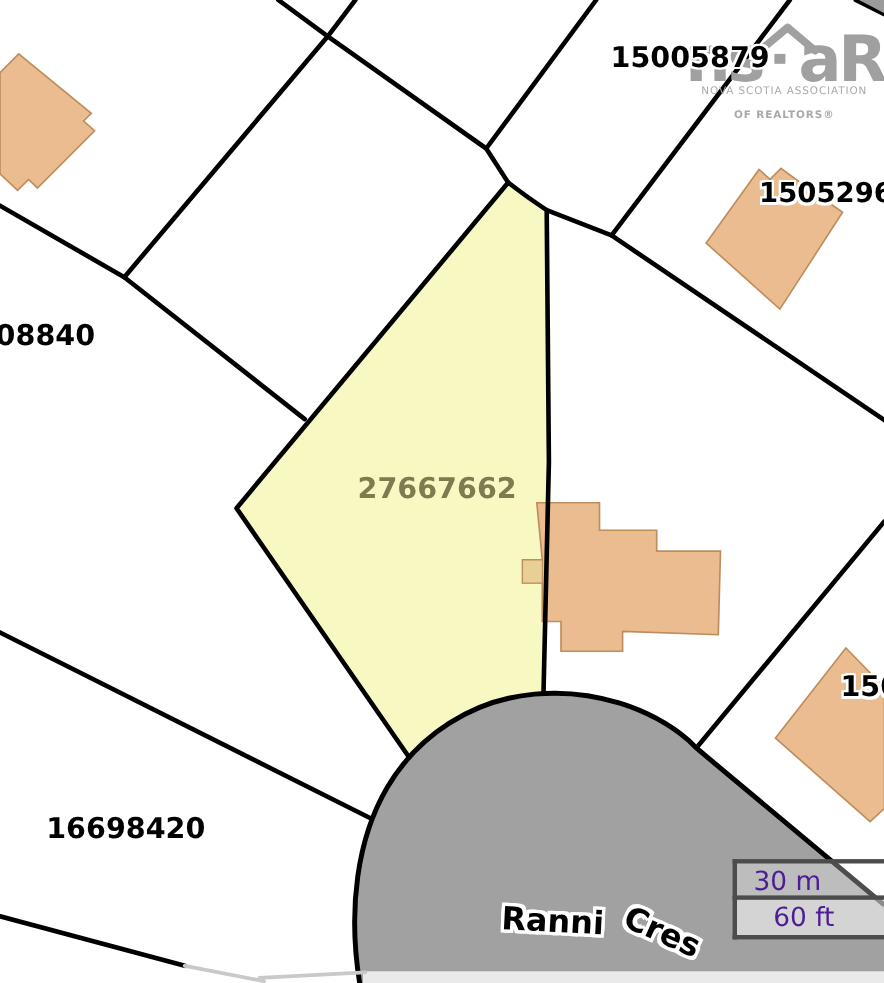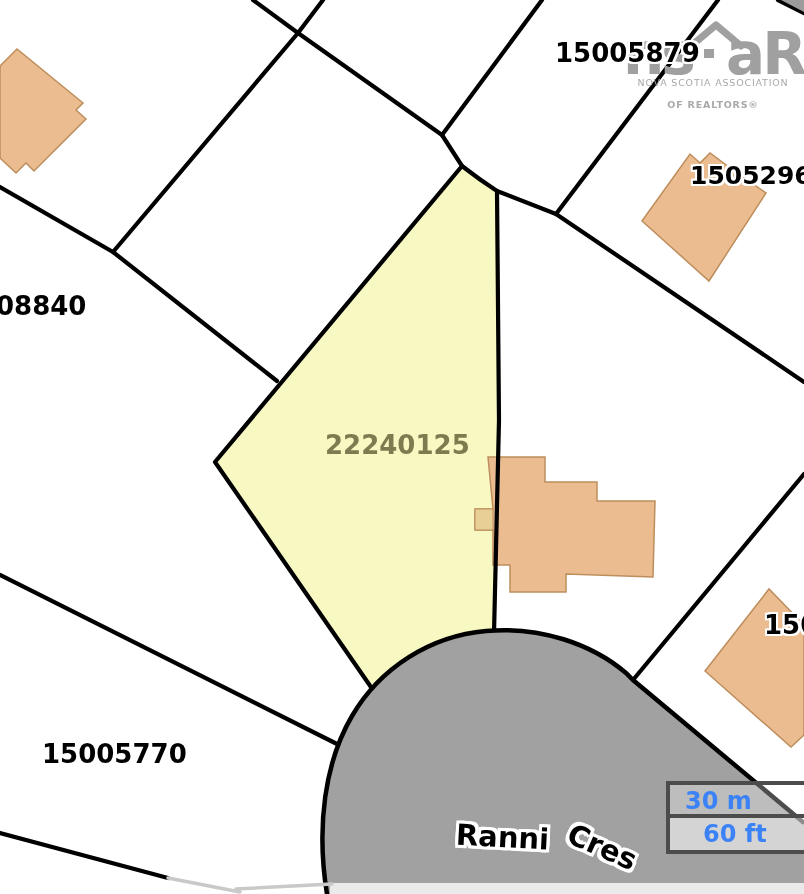--- a/index.html
+++ b/index.html
@@ -26,21 +26,21 @@
   .road-name .w1{display:inline-block;transform:rotate(3deg);}
   .road-name .w2{display:inline-block;transform:translate(7px,10px) rotate(24deg);}
   
   .sb-cell{position:absolute;left:668px;width:136px;}
   .sb-top{top:783px;height:34px;background:rgba(255,255,255,0.30);}
   .sb-bot{top:817px;height:35px;background:rgba(255,255,255,0.55);}
   .sb-line{position:absolute;background:#4c4c4c;}
   .sb-v{left:666px;top:781px;width:4px;height:73px;}
   .sb-h{left:666px;width:138px;height:4px;}
   .sb-h1{top:781px;} .sb-h2{top:814px;} .sb-h3{top:850px;}
-  .sb-txt{position:absolute;font-weight:bold;font-size:24px;color:#3b82f6;line-height:1;}
+  .sb-txt{position:absolute;font-weight:normal;font-size:24px;color:#4c1d95;line-height:1;}
   .sb-m{left:685px;top:789px;}
   .sb-ft{left:683px;top:822px;margin-left:20px;}
   
   .logo-caption{position:absolute;left:624px;width:178px;text-align:center;
     color:#a9a9a9;line-height:1;white-space:nowrap;}
   .cap1{top:78px;font-size:9.5px;letter-spacing:0.8px;}
   .cap2{top:100px;font-size:9.5px;font-weight:bold;letter-spacing:0.8px;}
 </style>
 </head>
 <body>
@@ -84,22 +84,22 @@
       <text x="623" y="74" font-size="58" font-weight="bold" fill="#a0a0a0" letter-spacing="-3">ns</text>
       <text x="726" y="74" font-size="58" font-weight="bold" fill="#a0a0a0" letter-spacing="-3">aR</text>
       <polyline points="691,46 716,25 741,46" fill="none" stroke="#a0a0a0" stroke-width="7" stroke-linecap="round" stroke-linejoin="round"></polyline>
       <rect x="704" y="49" width="10" height="9" fill="#a0a0a0"></rect>
     </g>
   </svg>
 
   <div class="lbl" style="left:523px;top:40px;margin-left:32px;">15005879</div>
   <div class="lbl clip-right" style="left:690px;top:163px;">15052960</div>
   <div class="lbl" style="left:-4px;top:293px;">08840</div>
-  <div class="lbl subject" style="left:325px;top:432px;">22240125</div>
-  <div class="lbl" style="left:42px;top:741px;">15005770</div>
+  <div class="lbl subject" style="left:325px;top:432px;">27667662</div>
+  <div class="lbl" style="left:42px;top:741px;">16698420</div>
   <div class="lbl" style="left:764px;top:612px;">150</div>
 
   <div class="road-name">
     <span class="w1">Ranni</span>
     <span class="w2">Cres</span>
   </div>
 
   <div class="sb-cell sb-top"></div>
   <div class="sb-cell sb-bot"></div>
   <div class="sb-line sb-v"></div>

